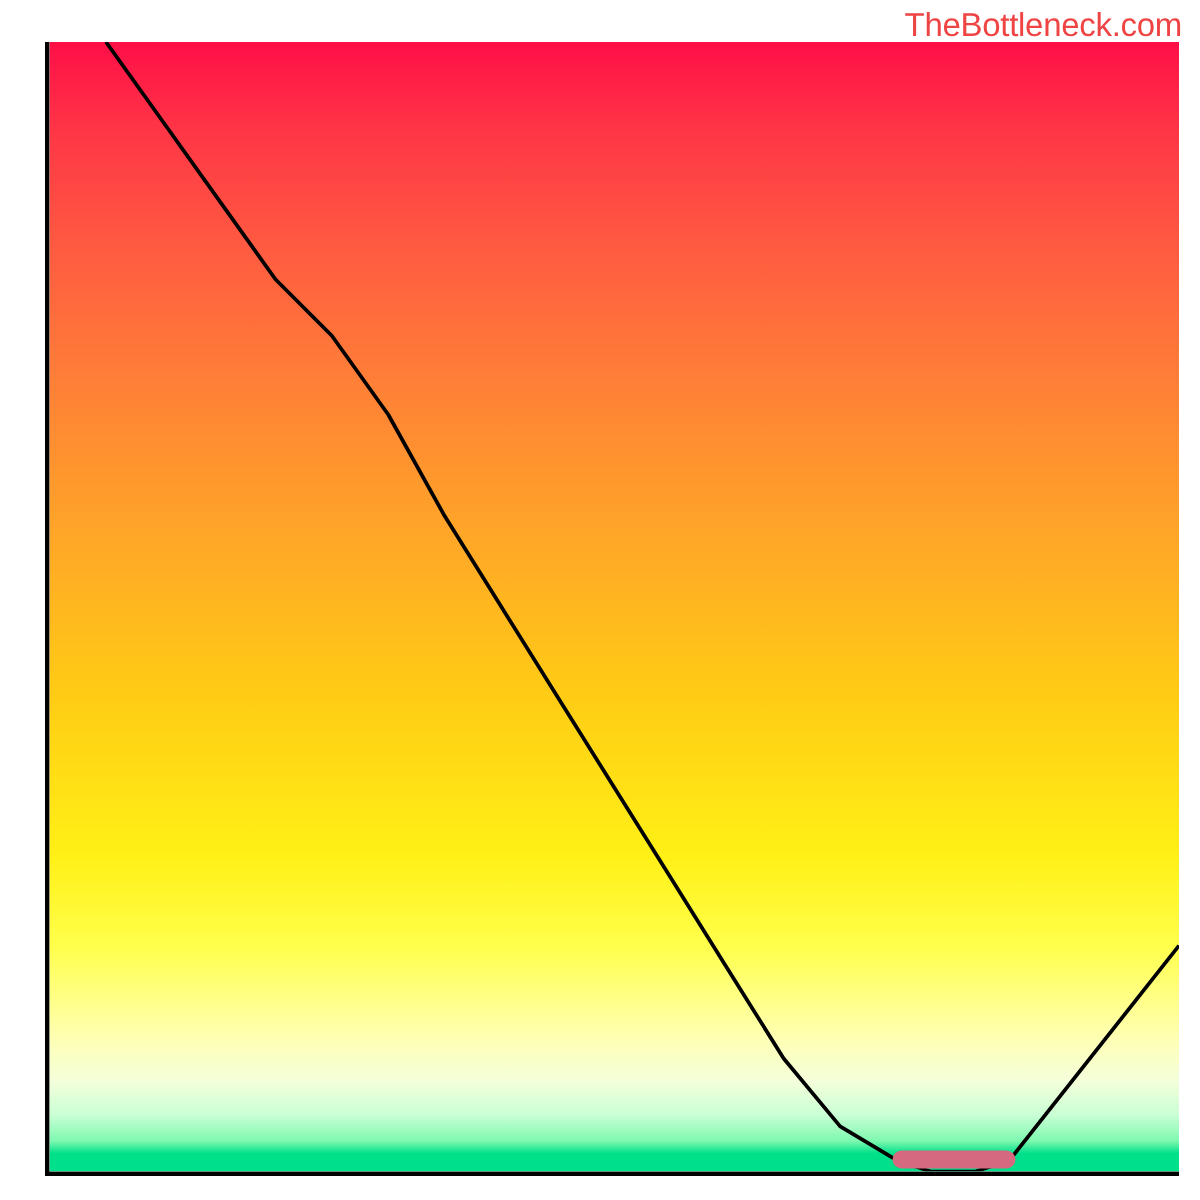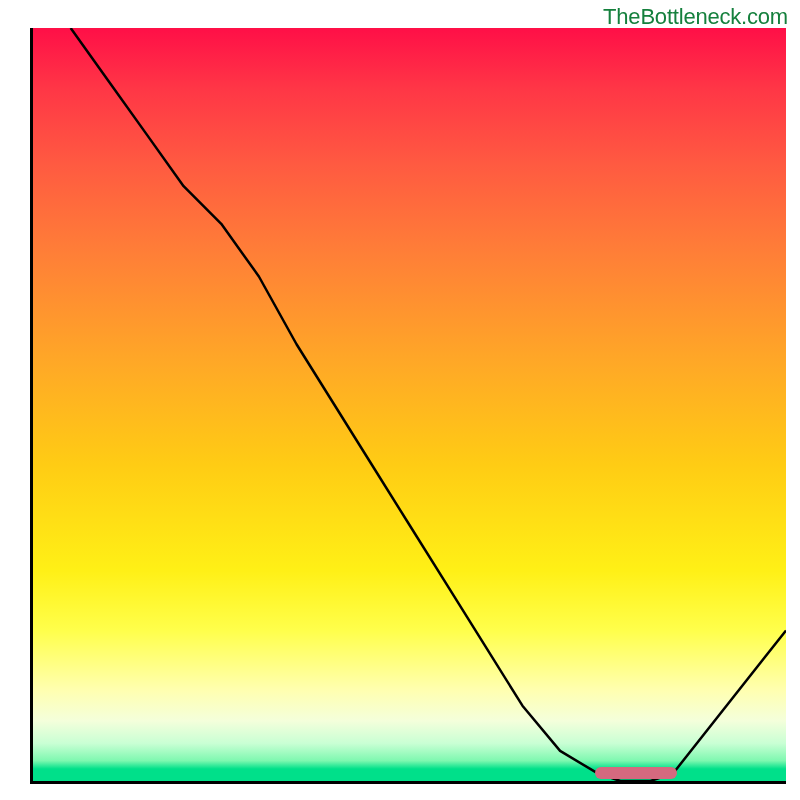--- a/index.html
+++ b/index.html
@@ -9,21 +9,21 @@
     background: #ffffff;
     position: relative;
     font-family: Arial, Helvetica, sans-serif;
   }
   .watermark {
     position: absolute;
     top: 4px;
     right: 12px;
     font-size: 22px;
     font-weight: 400;
-    color: #15803d;
+    color: #ef4444;
     letter-spacing: -0.2px;
   }
   .plot-area {
     position: absolute;
     left: 30px;
     top: 28px;
     width: 756px;
     height: 756px;
     border-left: 3px solid #000;
     border-bottom: 3px solid #000;

